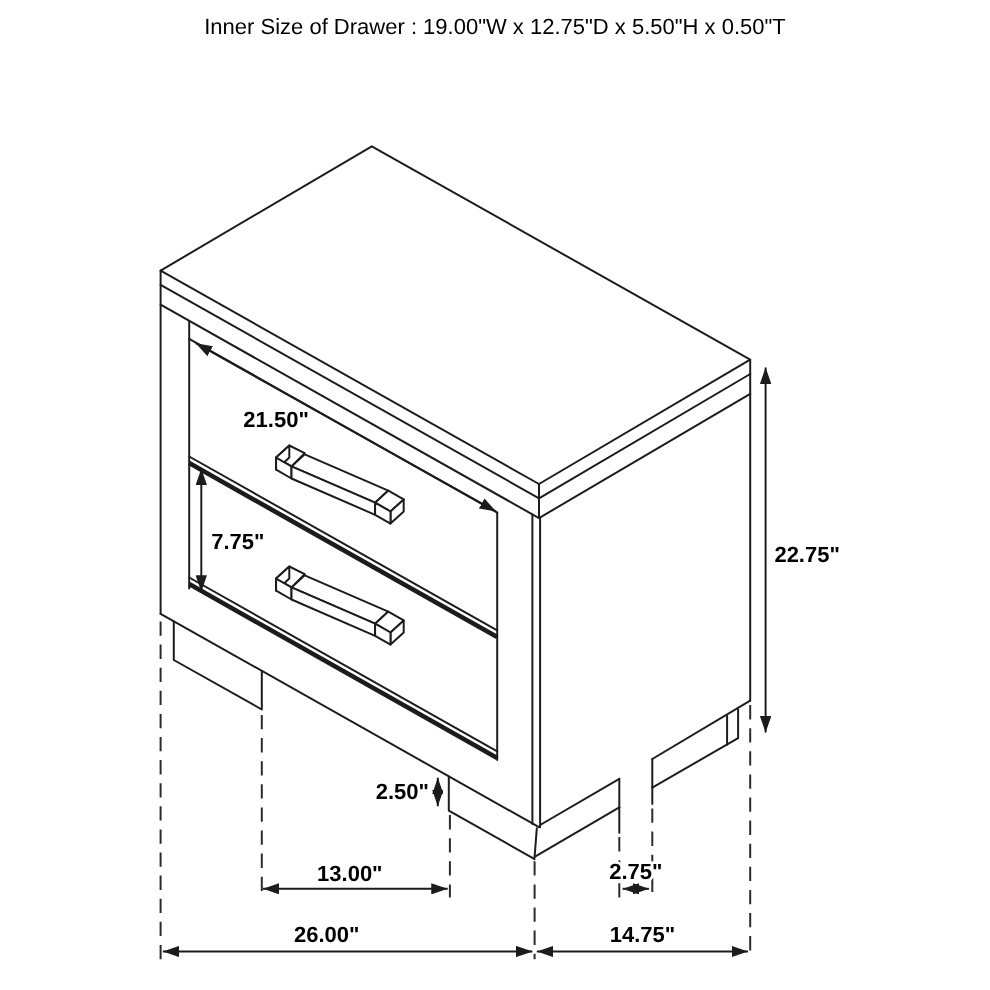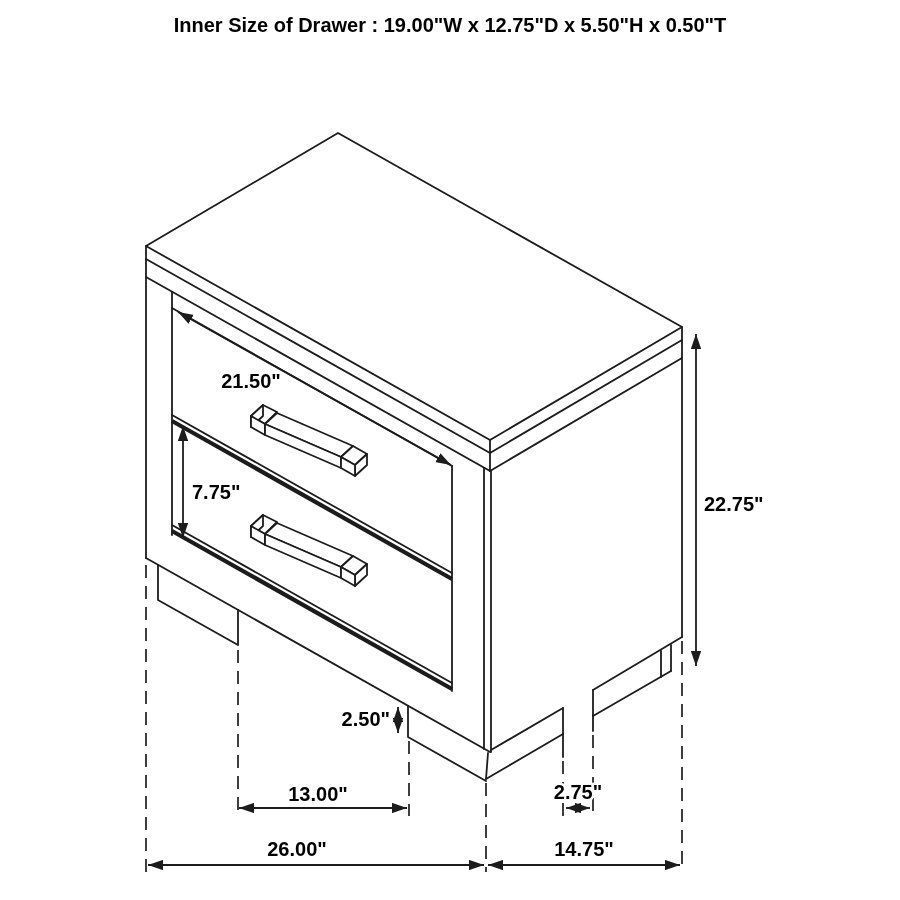--- a/index.html
+++ b/index.html
@@ -1,19 +1,19 @@
 <!DOCTYPE html>
 <html><head>
 <meta charset="utf-8">
 <style>
   html,body{margin:0;padding:0;background:#fff;}
   .page{position:relative;width:900px;height:900px;background:#ffffff;overflow:hidden;
         font-family:"Liberation Sans", sans-serif;}
   .title{position:absolute;top:14px;left:0;right:0;text-align:center;
-         font-size:20px;font-weight:bold;color:#000;letter-spacing:0px;}
+         font-size:20px;font-weight:normal;color:#000;letter-spacing:0px;}
   svg{position:absolute;left:0;top:0;}
   .ln{stroke:#1c1c1c;stroke-width:1.8;fill:none;stroke-linecap:round;stroke-linejoin:round;}
   .thick{stroke:#1c1c1c;stroke-width:4.2;fill:none;stroke-linecap:butt;}
   .dash{stroke:#2a2a2a;stroke-width:1.8;fill:none;stroke-dasharray:13 8;}
   .dim{stroke:#1c1c1c;stroke-width:1.8;fill:none;}
   .lbl{font-family:"Liberation Sans", sans-serif;font-size:20px;font-weight:bold;fill:#000;
        paint-order:stroke;stroke:#ffffff;stroke-width:5px;stroke-linejoin:round;}
   .white{fill:#ffffff;}
 </style>
 </head>

